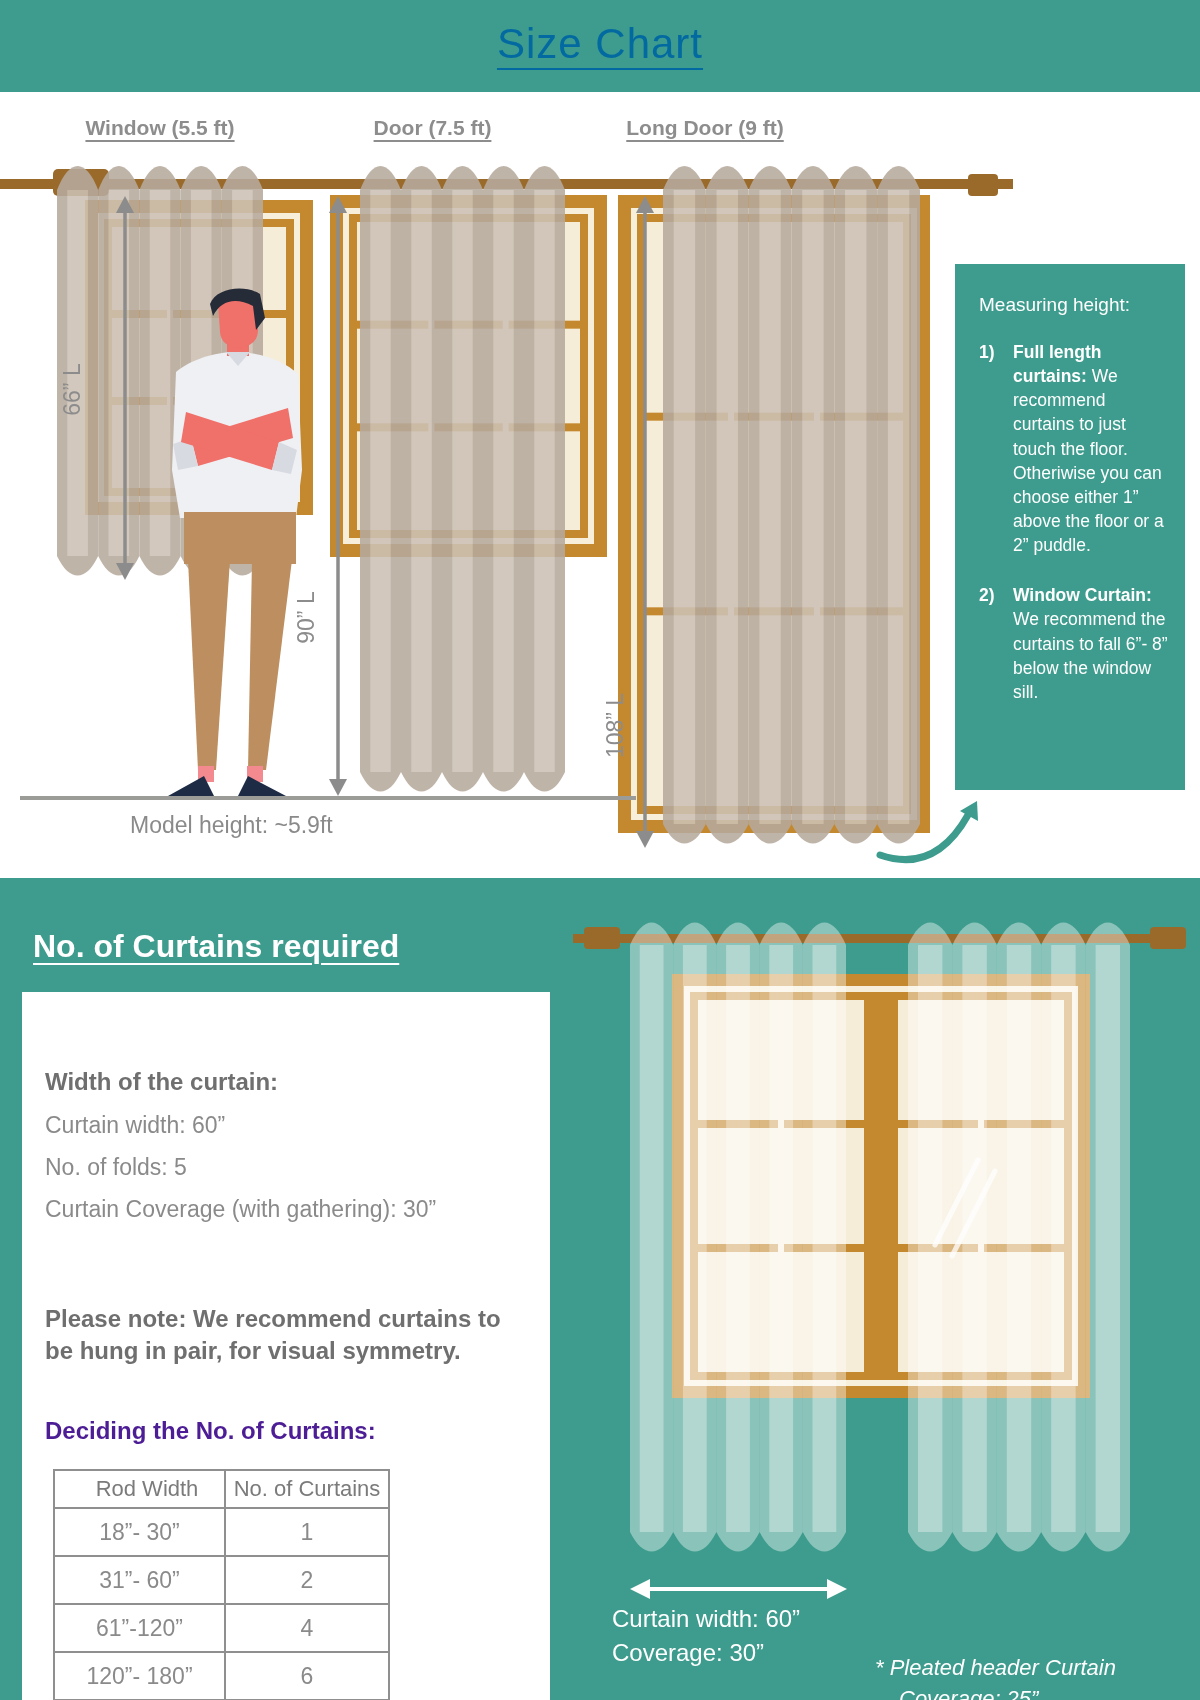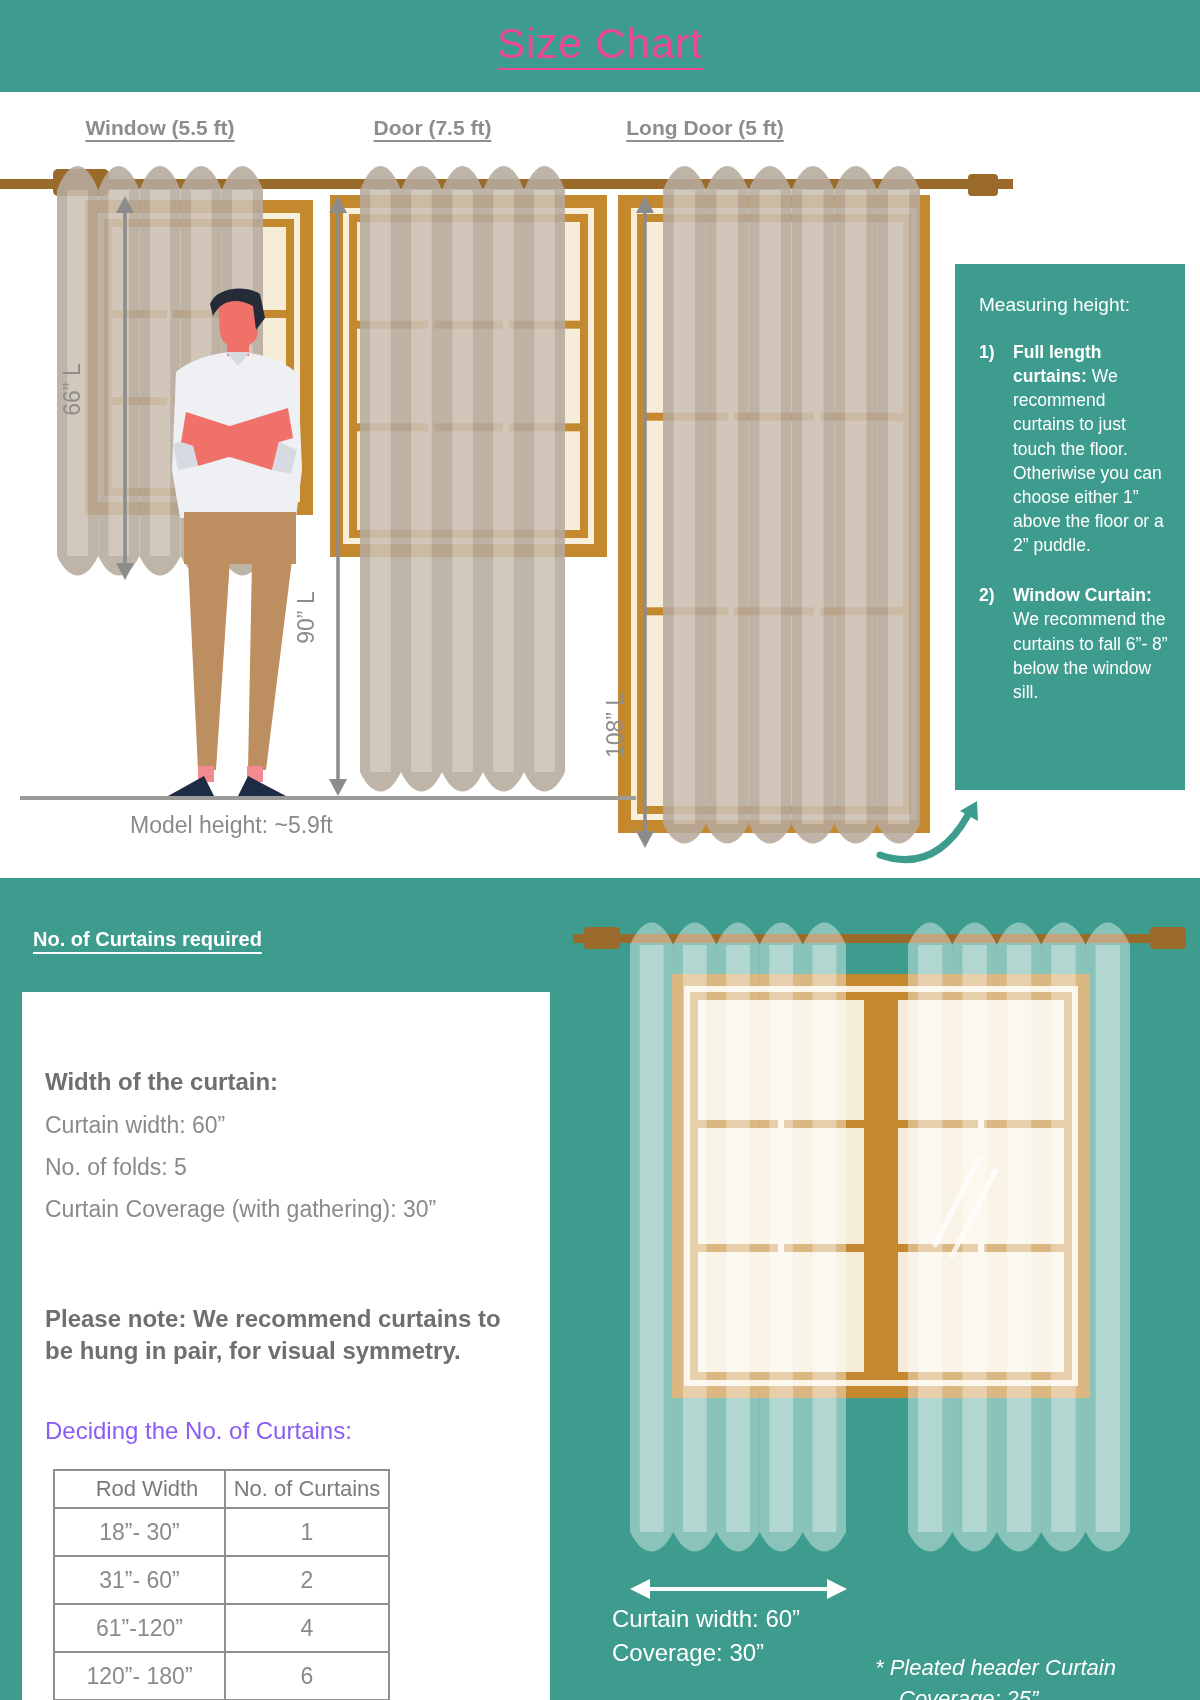--- a/index.html
+++ b/index.html
@@ -6,41 +6,41 @@
   .page{position:relative;width:1200px;height:1700px;background:#ffffff;
         font-family:"Liberation Sans",sans-serif;overflow:hidden;}
   
   .band-top{position:absolute;left:0;top:0;width:1200px;height:92px;background:#3D9C8D;}
   .band-bottom{position:absolute;left:0;top:878px;width:1200px;height:822px;background:#3D9C8D;}
   .card{position:absolute;left:22px;top:992px;width:528px;height:708px;background:#ffffff;}
   
   #art{position:absolute;left:0;top:0;z-index:5;pointer-events:none;}
   
   .t{position:absolute;z-index:10;}
-  .main-title{left:0;top:20px;width:1200px;text-align:center;color:#ec4899;font-size:42px;
+  .main-title{left:0;top:20px;width:1200px;text-align:center;color:#0369a1;font-size:42px;
               letter-spacing:1px;text-decoration:underline;text-underline-offset:10px;
               text-decoration-thickness:2px;}
   .top-label{font-size:21px;font-weight:bold;color:#8d8d8d;text-align:center;
              text-decoration:underline;text-underline-offset:5px;}
   .rot-label{font-size:23px;color:#8C8C8C;text-align:center;transform:rotate(-90deg);}
   .model-height{font-size:23px;color:#8A8A8A;}
   .mbox{left:955px;top:264px;width:230px;height:526px;background:#3D9C8D;color:#fff;
         box-sizing:border-box;padding:30px 16px 13px 24px;}
   .mbox .mtitle{font-size:19px;margin-bottom:24px;}
   .mh-item{display:flex;margin-bottom:26px;font-size:17.5px;line-height:1.38;}
   .mh-item .num{width:34px;flex:0 0 34px;font-weight:bold;}
   .mh-item .b{font-weight:bold;}
-  .sec2-heading{left:33px;top:928px;color:#fff;font-size:20px;font-weight:bold;
+  .sec2-heading{left:33px;top:928px;color:#fff;font-size:32px;font-weight:bold;
                 text-decoration:underline;text-underline-offset:6px;text-decoration-thickness:2px;}
   .card-content{left:22px;top:992px;width:528px;z-index:10;box-sizing:border-box;
                 padding:76px 20px 0 23px;color:#8A8A8A;border-radius:16px;}
   .w-title{font-size:24px;font-weight:bold;color:#6F6F6F;margin-bottom:16px;}
   .w-line{font-size:23px;margin-bottom:15px;}
   .note{font-size:24px;font-weight:bold;color:#6F6F6F;line-height:1.34;margin-top:80px;width:460px;}
-  .deciding{font-size:24px;font-weight:normal;color:#8b5cf6;margin-top:50px;}
+  .deciding{font-size:24px;font-weight:bold;color:#4c1d95;margin-top:50px;}
   table.rods{border-collapse:collapse;margin-top:24px;margin-left:8px;width:337px;}
   table.rods th,table.rods td{border:2px solid #8F8F8F;text-align:center;}
   table.rods th{font-size:22px;font-weight:normal;color:#7B7B7B;height:34px;}
   table.rods td{font-size:23px;color:#8A8A8A;height:44px;}
   table.rods .c1{width:152px;padding-left:16px;}
   .cap{color:#fff;font-size:24px;line-height:1.42;}
   .cap-note{color:#fff;font-size:22px;font-style:italic;line-height:1.42;}
   .cap-note .indent{padding-left:24px;display:block;}
 </style>
 </head>
@@ -212,21 +212,21 @@
         <line x1="648" y1="1589" x2="829" y2="1589" stroke="#FFFFFF" stroke-width="4"></line>
         <polygon points="630,1589 650,1579 650,1599" fill="#FFFFFF"></polygon>
         <polygon points="847,1589 827,1579 827,1599" fill="#FFFFFF"></polygon>
       </g>
     </svg>
 
   <div class="t main-title">Size Chart</div>
 
   <div class="t top-label" style="left:50px;top:116px;width:220px;">Window (5.5 ft)</div>
   <div class="t top-label" style="left:330px;top:116px;width:205px;">Door (7.5 ft)</div>
-  <div class="t top-label" style="left:595px;top:116px;width:220px;">Long Door (5 ft)</div>
+  <div class="t top-label" style="left:595px;top:116px;width:220px;">Long Door (9 ft)</div>
 
   <div class="t rot-label" style="left:12px;top:376px;width:120px;">66” L</div>
   <div class="t rot-label" style="left:246px;top:604px;width:120px;">90” L</div>
   <div class="t rot-label" style="left:551px;top:712px;width:128px;">108” L</div>
 
   <div class="t model-height" style="left:130px;top:812px;width:340px;">Model height: ~5.9ft</div>
 
   <div class="t mbox">
     <div class="mtitle">Measuring height:</div>
     <div class="mh-item">

